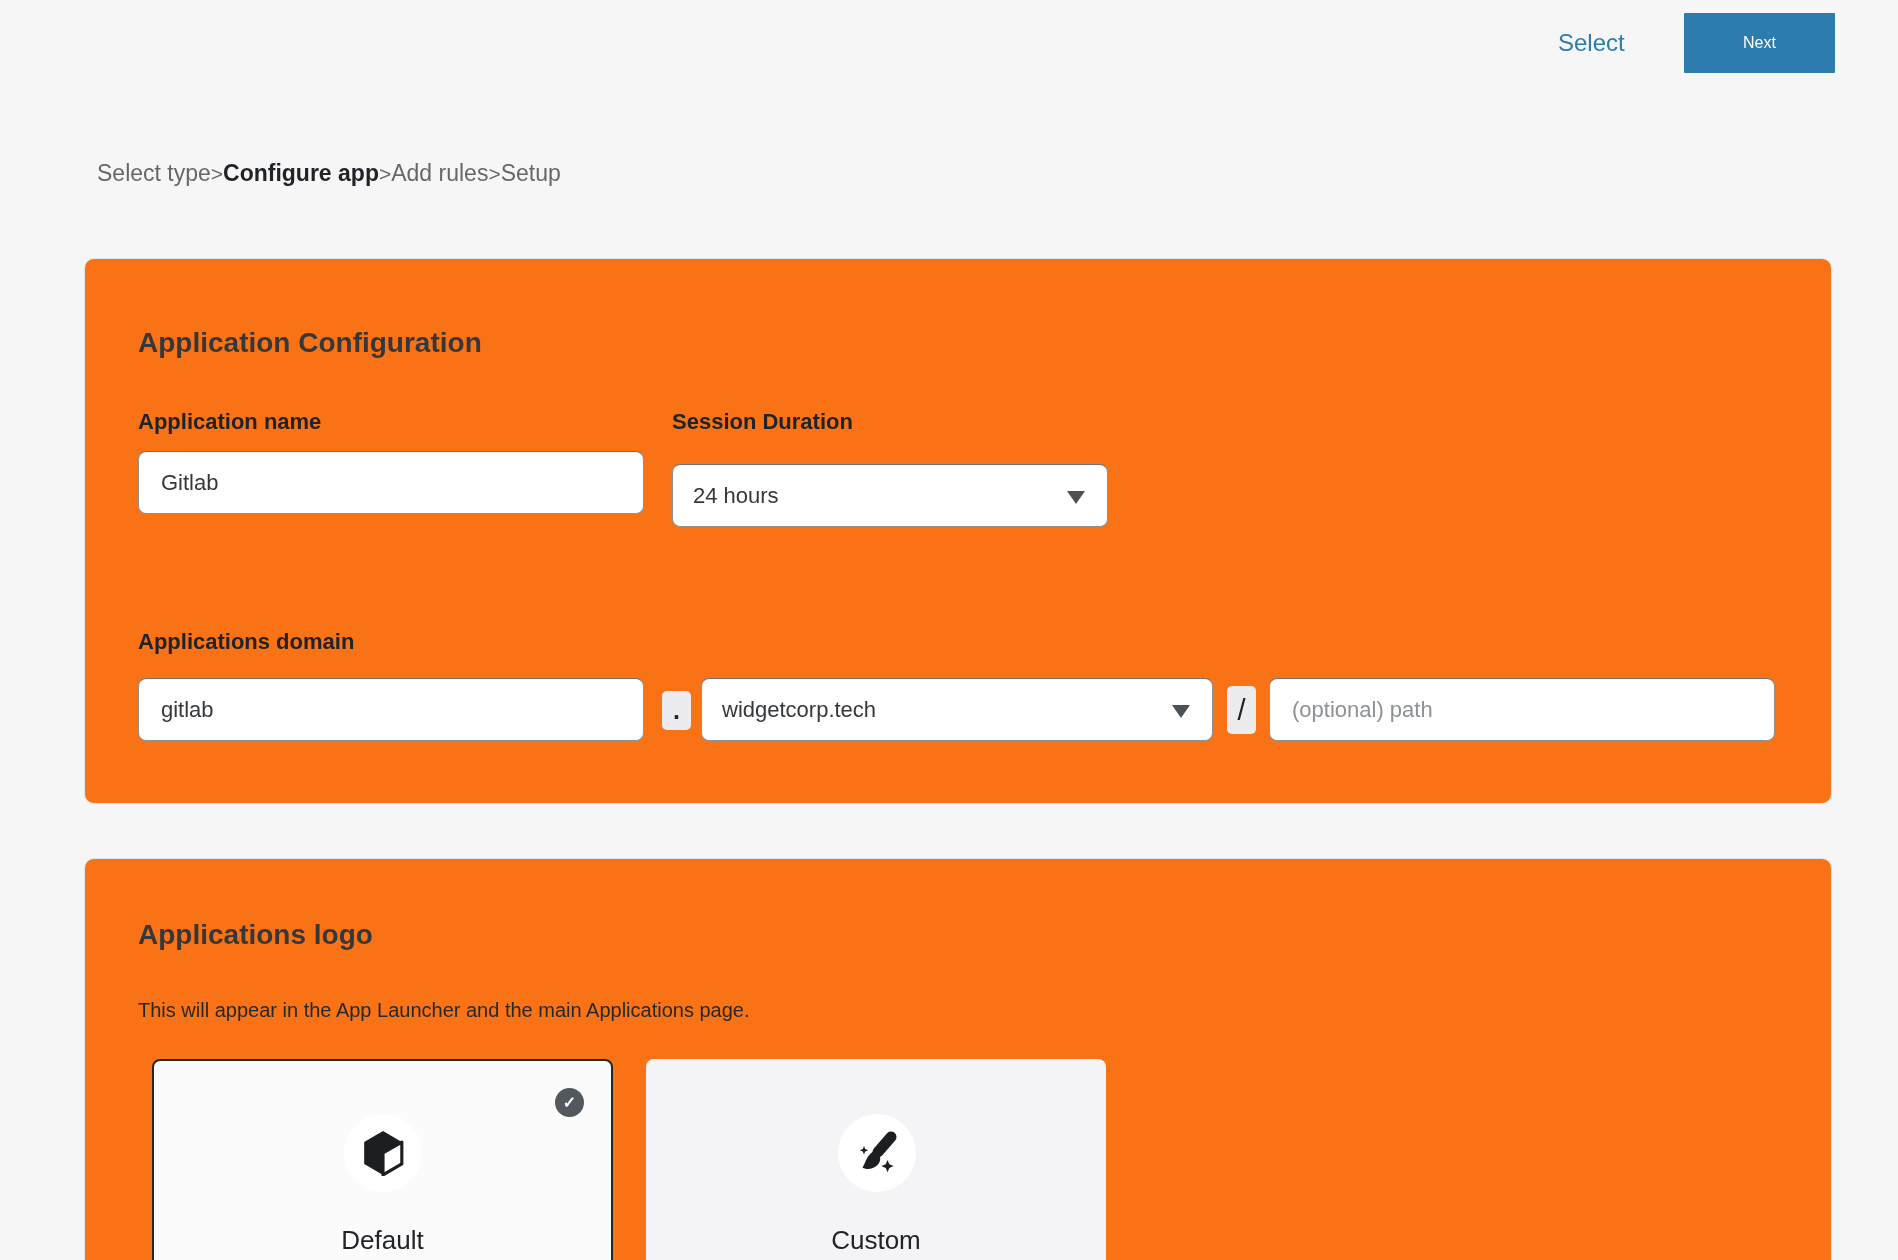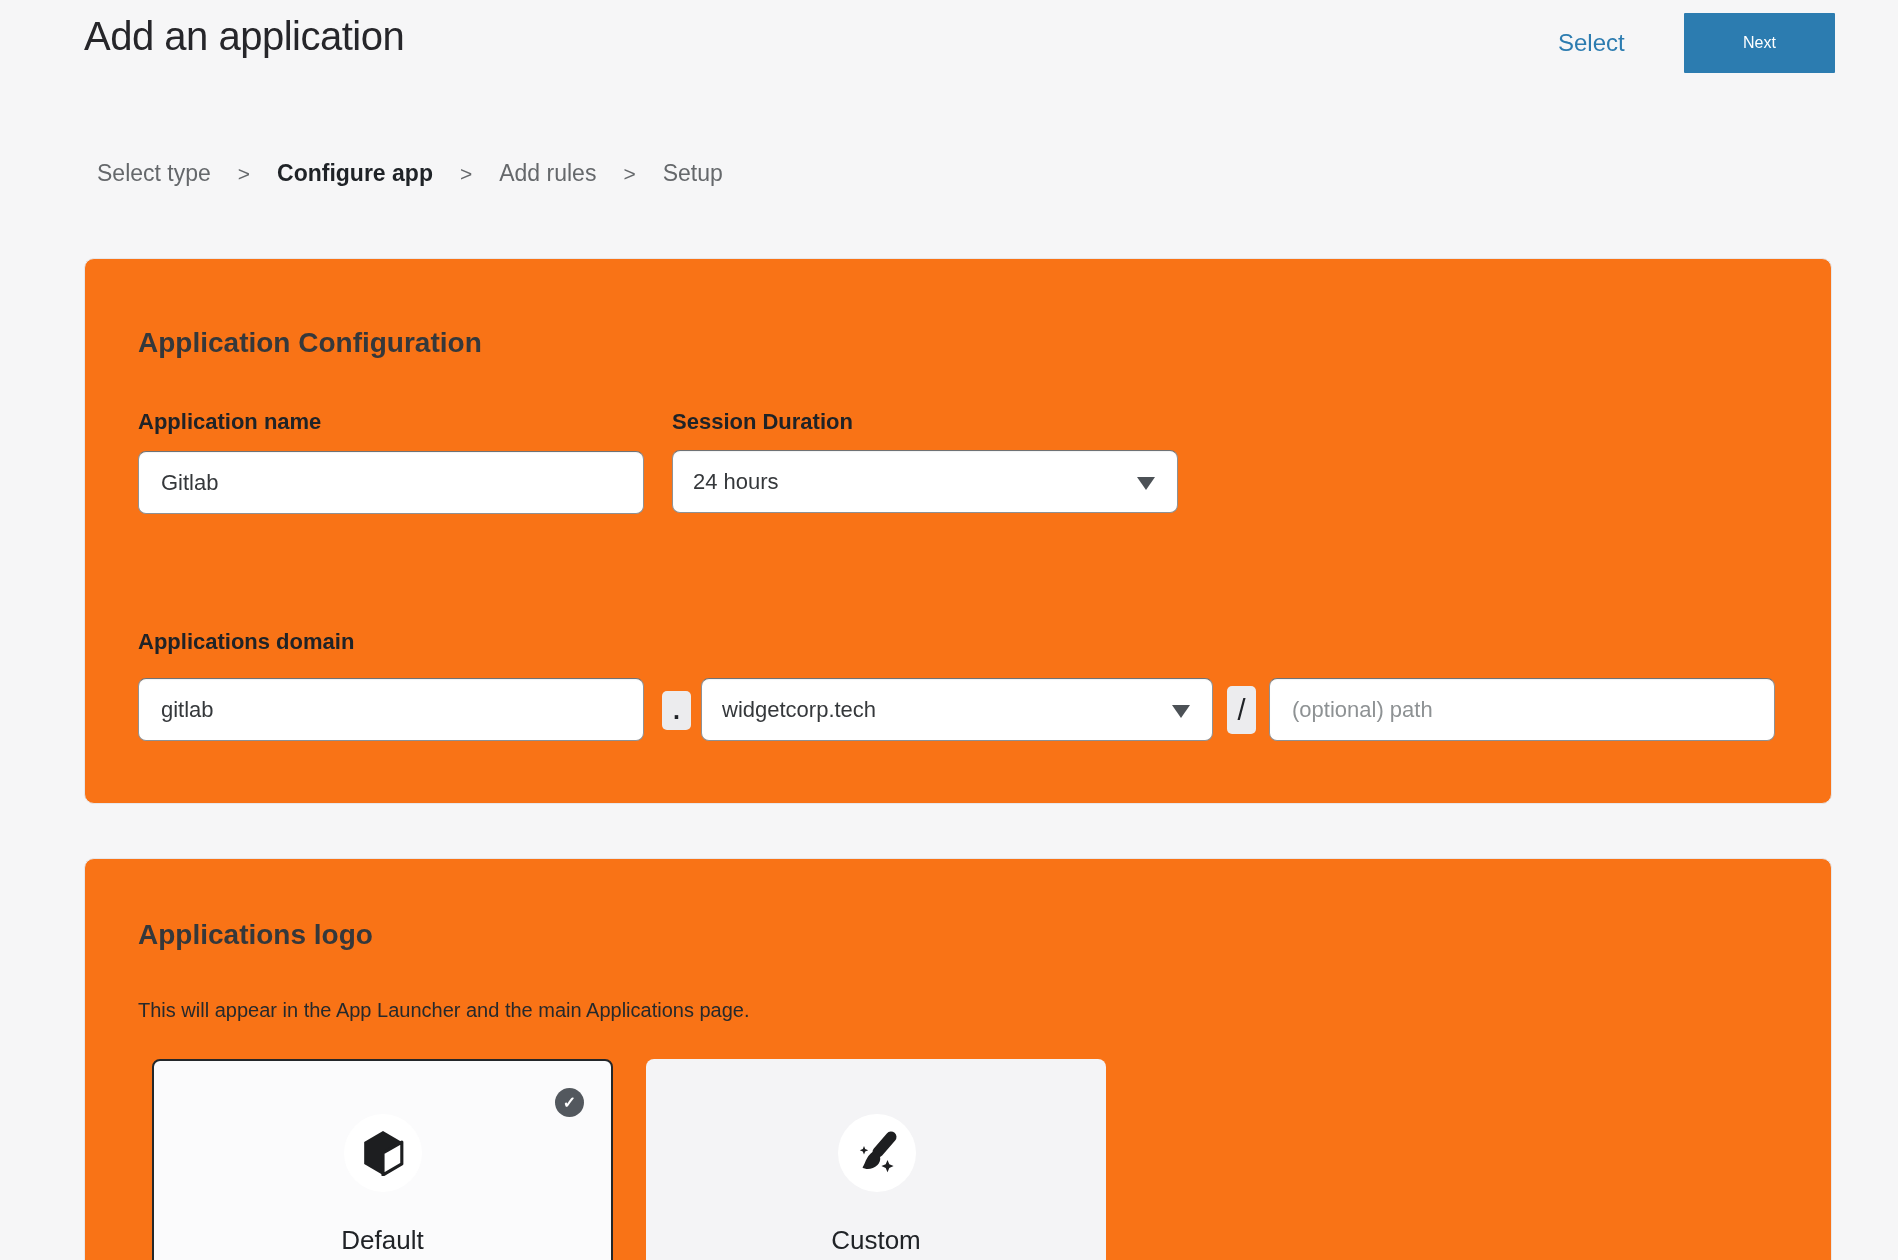--- a/index.html
+++ b/index.html
@@ -9,21 +9,21 @@
 
   
   .page-title { position:absolute; left:84px; top:14px; font-size:40px; font-weight:400;
     color:#26262a; letter-spacing:-0.5px; }
   .cancel-link { position:absolute; left:1558px; top:29px; font-size:24px; color:#2c7cb0; cursor:pointer; }
   .next-btn { position:absolute; left:1684px; top:13px; width:151px; height:60px;
     background:#2c7cb0; border:none; border-radius:1px; color:#ffffff; font-size:16px;
     font-family:"Liberation Sans", sans-serif; cursor:pointer; }
 
   
-  .breadcrumb { position:absolute; left:97px; top:160px; display:flex; align-items:center; gap:27px;
+  .breadcrumb { position:absolute; left:97px; top:160px; display:flex; align-items:center; 
     font-size:23px; color:#65686b; }
   .crumb { color:#65686b; cursor:pointer; }
   .crumb.active { color:#1f2327; font-weight:700; }
   .crumb-sep { color:#65686b; font-size:21px; }
 
   
   .card { position:absolute; left:84px; width:1748px; background:#f97316;
     border:1px solid #e7e7ea; border-radius:10px; }
   .card-config { top:258px; height:546px; }
   .card-logo { top:858px; height:480px; }
@@ -65,42 +65,41 @@
   .tile-default .tile-icon-circle { left:190px; top:53px; }
   .tile-custom  .tile-icon-circle { left:190px; top:53px; }
   .tile-label { position:absolute; left:0; top:164px; width:100%; text-align:center;
     font-size:26px; color:#202327; }
 </style>
 </head>
 <body>
 
 <div class="page">
 
-  <h1 class="page-title">Add an application</h1>
   <span class="cancel-link">Select</span>
   <button class="next-btn">Next</button>
 
   <nav class="breadcrumb">
     <span class="crumb">Select type</span>
     <span class="crumb-sep">&gt;</span>
     <span class="crumb active">Configure app</span>
     <span class="crumb-sep">&gt;</span>
     <span class="crumb">Add rules</span>
     <span class="crumb-sep">&gt;</span>
     <span class="crumb">Setup</span>
   </nav>
 
   <section class="card card-config">
     <h2 style="top:68px;">Application Configuration</h2>
 
     <label class="field-label" style="left:53px; top:150px;">Application name</label>
     <input class="text-input" style="left: 53px; top: 192px; width: 506px;" value="Gitlab">
 
     <label class="field-label" style="left:587px; top:150px;">Session Duration</label>
-    <div class="select-box" style="left:587px; top:191px; width:506px;">
+    <div class="select-box" style="left:587px; top:205px; width:436px;">
       <span class="select-value">24 hours</span>
       <span class="select-caret"></span>
     </div>
 
     <label class="field-label" style="left:53px; top:370px;">Applications domain</label>
     <input class="text-input" style="left: 53px; top: 419px; width: 506px;" value="gitlab">
 
     <span class="sep-badge sep-dot">.</span>
 
     <div class="select-box" style="left:616px; top:419px; width:512px;">

